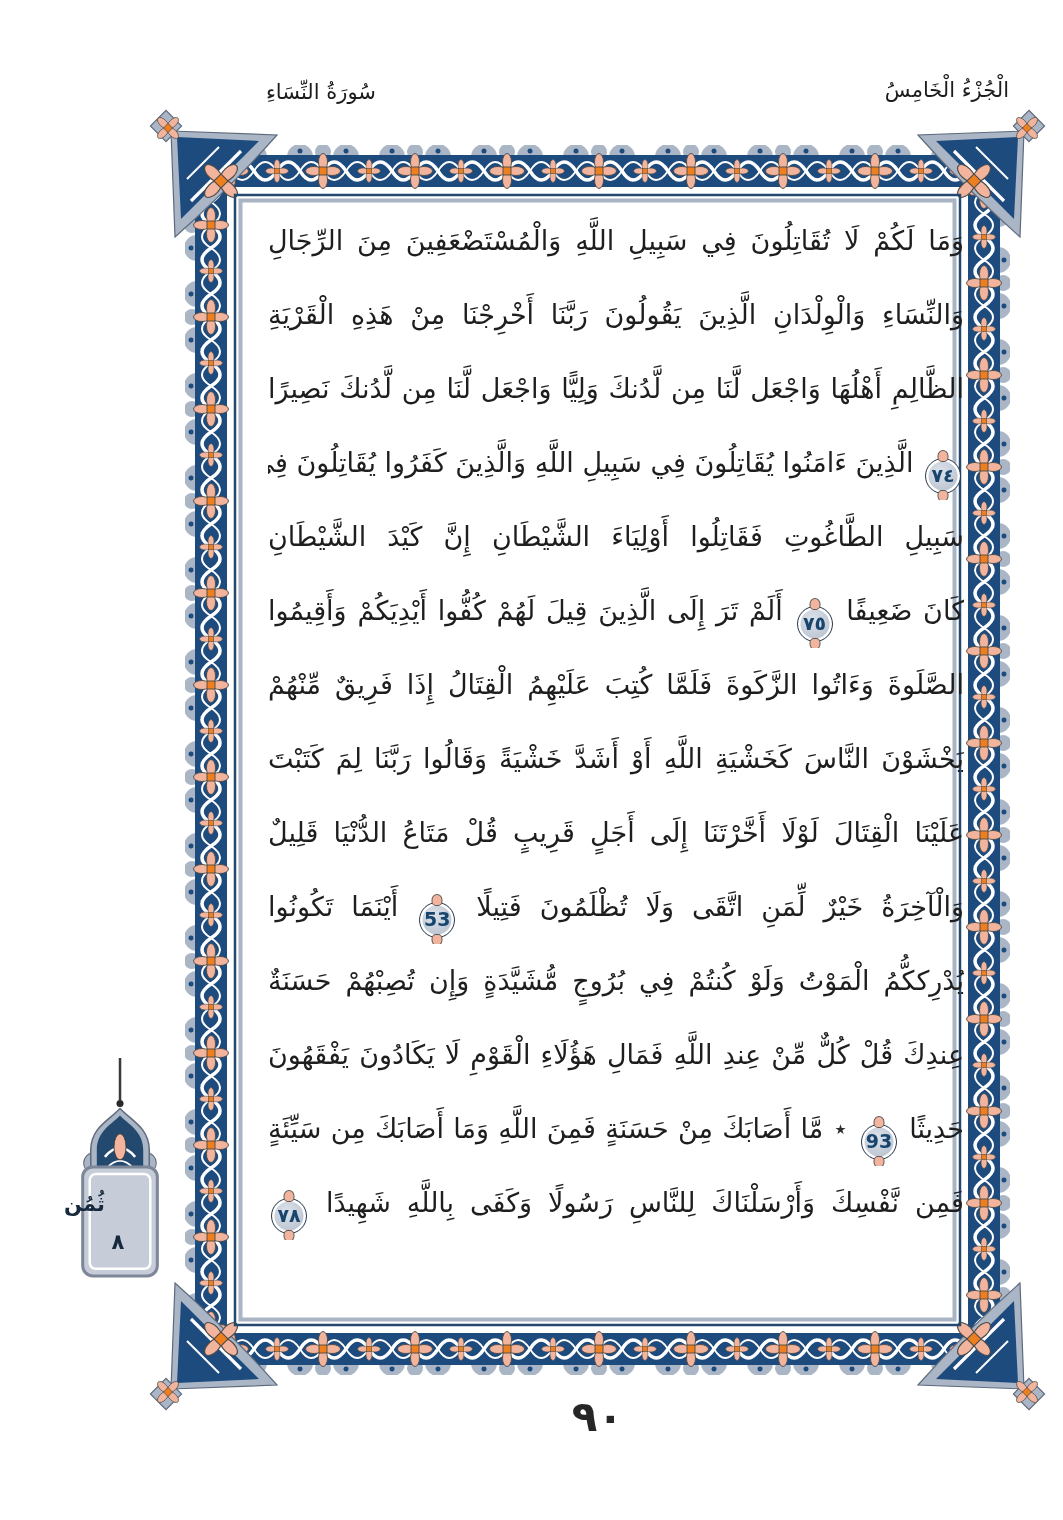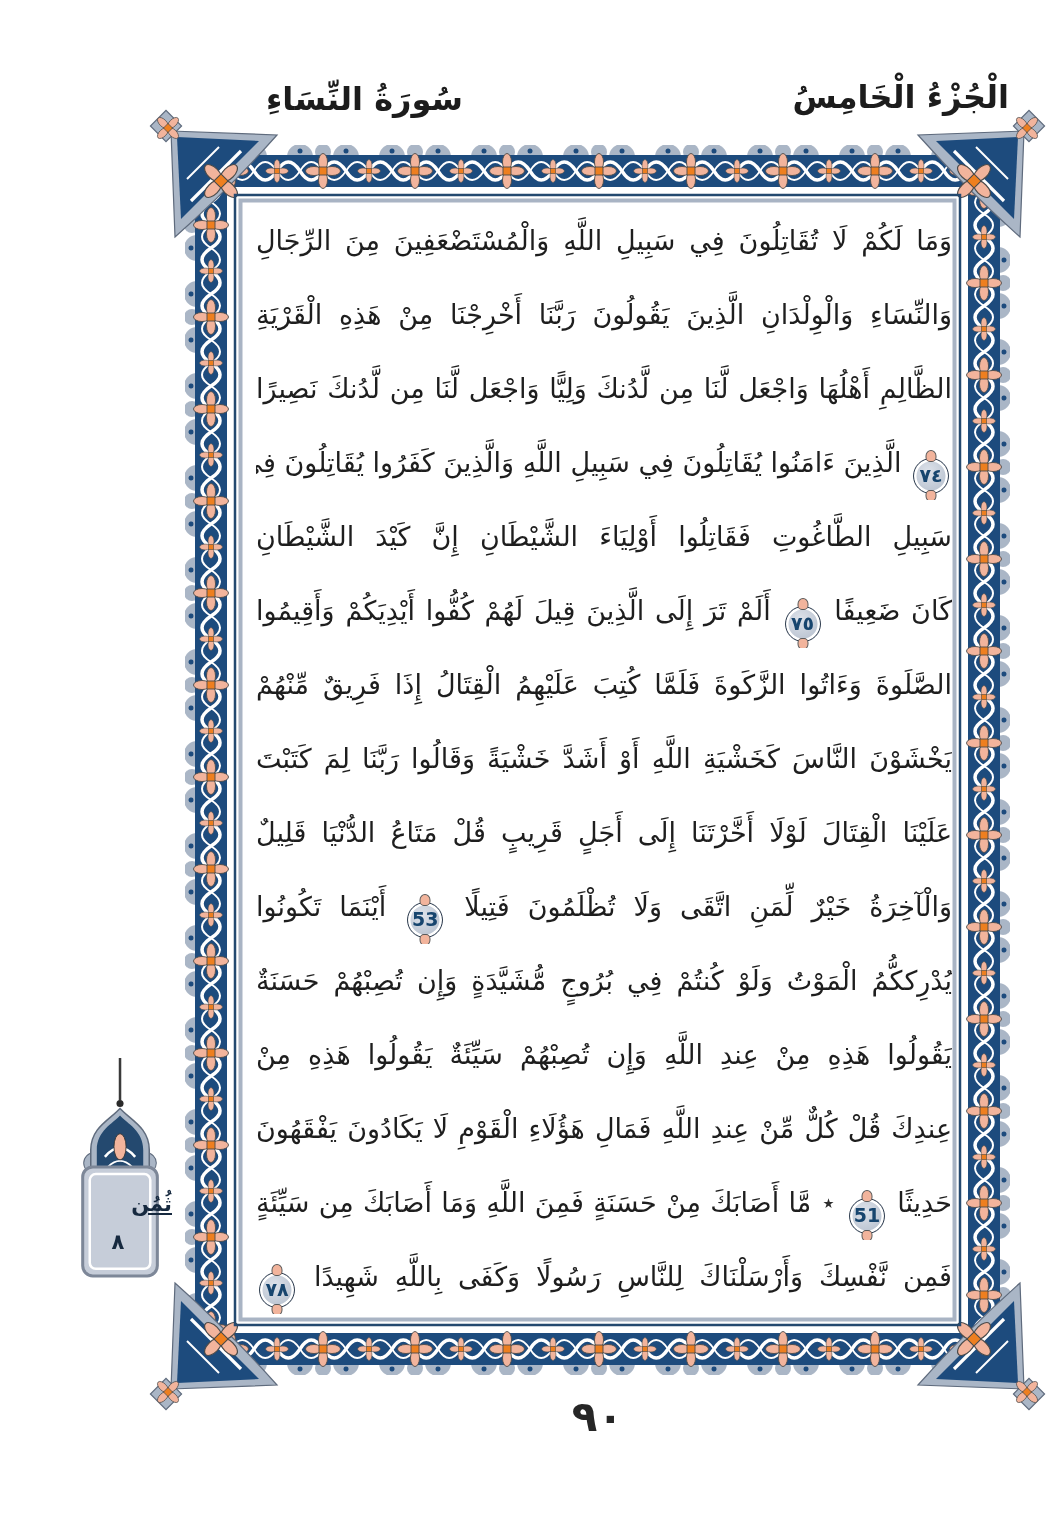--- a/index.html
+++ b/index.html
@@ -2,29 +2,29 @@
 <html lang="ar"><head>
 <meta charset="utf-8">
 <style>
   html,body{margin:0;padding:0;background:#ffffff;}
   .page{
     position:relative; width:1063px; height:1520px; margin:0 auto;
     background:#ffffff; overflow:hidden;
     font-family:"DejaVu Sans", sans-serif; color:#222;
   }
   
-  .hdr{ position:absolute; font-size:32px; font-weight:bold; color:#1c1c1c; direction:rtl; white-space:nowrap;text-align:center;}
+  .hdr{ position:absolute; font-size:21px; font-weight:normal; color:#1c1c1c; direction:rtl; white-space:nowrap;text-align:center;}
   .hdr-right{ top:78px; right:54px; }
   .hdr-left{ top:80px; left:266px; }
   
   .frame{ position:absolute; left:185px; top:145px; width:825px; height:1230px; }
   .frame svg{ overflow:visible; display:block; }
   
   .text-area{
-    position:absolute; left:256px; top:204px; width:696px; height:945px;
+    position:absolute; left:268px; top:204px; width:696px; height:945px;
     direction:rtl;
   }
   .qline{
     height:74px; line-height:74px; font-size:27px; color:#1e1e1e;
     text-align:justify; text-align-last:justify; overflow:hidden; white-space:nowrap;
   }
   .qt{ letter-spacing:0.5px; }
   .ayah-marker{
     position:relative; display:inline-flex; align-items:center; justify-content:center;
     width:34px; height:34px; border-radius:50%;
@@ -40,22 +40,22 @@
   }
   .ayah-marker::after{
     content:""; position:absolute; bottom:-9px; left:50%; width:9px; height:10px;
     transform:translateX(-50%); background:#f2b49c; border:1px solid #5a5a5a;
     border-radius:40% 40% 50% 50%;
   }
   .hizb-star{ font-size:22px; color:#2e2e2e; vertical-align:2px; margin:0 2px;}
   
   .thumn{ position:absolute; left:62px; top:1056px; width:112px; height:232px; }
   .thumn svg{ position:absolute; left:0; top:0; overflow:visible;}
-  .thumn-label{ position:absolute; left:2px; width:108px; top:136px; text-align:right;
-    font-size:21px; font-weight:bold; color:#16293f; direction:rtl;text-decoration:underline;}
+  .thumn-label{ position:absolute; left:2px; width:108px; top:136px; text-align:left;
+    font-size:21px; font-weight:bold; color:#16293f; direction:rtl;}
   .thumn-value{ position:absolute; left:2px; width:108px; top:174px; text-align:center;
     font-size:21px; font-weight:bold; color:#16293f;}
   
   .pagenum{ position:absolute; left:185px; width:825px; top:1392px; text-align:center;
     font-size:42px; font-weight:bold; color:#262626;}
 </style>
 </head>
 <body>
 
 <div class="page">
@@ -123,23 +123,22 @@
     <div class="qline"><span class="qt">وَالنِّسَاءِ وَالْوِلْدَانِ الَّذِينَ يَقُولُونَ رَبَّنَا أَخْرِجْنَا مِنْ هَذِهِ الْقَرْيَةِ</span></div>
     <div class="qline"><span class="qt">الظَّالِمِ أَهْلُهَا وَاجْعَل لَّنَا مِن لَّدُنكَ وَلِيًّا وَاجْعَل لَّنَا مِن لَّدُنكَ نَصِيرًا</span></div>
     <div class="qline"><span class="ayah-marker">٧٤</span> <span class="qt">الَّذِينَ ءَامَنُوا يُقَاتِلُونَ فِي سَبِيلِ اللَّهِ وَالَّذِينَ كَفَرُوا يُقَاتِلُونَ فِي</span></div>
     <div class="qline"><span class="qt">سَبِيلِ الطَّاغُوتِ فَقَاتِلُوا أَوْلِيَاءَ الشَّيْطَانِ إِنَّ كَيْدَ الشَّيْطَانِ</span></div>
     <div class="qline"><span class="qt">كَانَ ضَعِيفًا</span> <span class="ayah-marker">٧٥</span> <span class="qt">أَلَمْ تَرَ إِلَى الَّذِينَ قِيلَ لَهُمْ كُفُّوا أَيْدِيَكُمْ وَأَقِيمُوا</span></div>
     <div class="qline"><span class="qt">الصَّلَوةَ وَءَاتُوا الزَّكَوةَ فَلَمَّا كُتِبَ عَلَيْهِمُ الْقِتَالُ إِذَا فَرِيقٌ مِّنْهُمْ</span></div>
     <div class="qline"><span class="qt">يَخْشَوْنَ النَّاسَ كَخَشْيَةِ اللَّهِ أَوْ أَشَدَّ خَشْيَةً وَقَالُوا رَبَّنَا لِمَ كَتَبْتَ</span></div>
     <div class="qline"><span class="qt">عَلَيْنَا الْقِتَالَ لَوْلَا أَخَّرْتَنَا إِلَى أَجَلٍ قَرِيبٍ قُلْ مَتَاعُ الدُّنْيَا قَلِيلٌ</span></div>
     <div class="qline"><span class="qt">وَالْآخِرَةُ خَيْرٌ لِّمَنِ اتَّقَى وَلَا تُظْلَمُونَ فَتِيلًا</span> <span class="ayah-marker">53</span> <span class="qt">أَيْنَمَا تَكُونُوا</span></div>
     <div class="qline"><span class="qt">يُدْرِككُّمُ الْمَوْتُ وَلَوْ كُنتُمْ فِي بُرُوجٍ مُّشَيَّدَةٍ وَإِن تُصِبْهُمْ حَسَنَةٌ</span></div>
-    <div class="qline"><span class="qt">يَقُولُوا هَذِهِ مِنْ عِندِ اللَّهِ وَإِن تُصِبْهُمْ سَيِّئَةٌ يَقُولُوا هَذِهِ مِنْ</span></div>
     <div class="qline"><span class="qt">عِندِكَ قُلْ كُلٌّ مِّنْ عِندِ اللَّهِ فَمَالِ هَؤُلَاءِ الْقَوْمِ لَا يَكَادُونَ يَفْقَهُونَ</span></div>
-    <div class="qline"><span class="qt">حَدِيثًا</span> <span class="ayah-marker">51</span> <span class="hizb-star">٭</span> <span class="qt">مَّا أَصَابَكَ مِنْ حَسَنَةٍ فَمِنَ اللَّهِ وَمَا أَصَابَكَ مِن سَيِّئَةٍ</span></div>
+    <div class="qline"><span class="qt">حَدِيثًا</span> <span class="ayah-marker">93</span> <span class="hizb-star">٭</span> <span class="qt">مَّا أَصَابَكَ مِنْ حَسَنَةٍ فَمِنَ اللَّهِ وَمَا أَصَابَكَ مِن سَيِّئَةٍ</span></div>
     <div class="qline"><span class="qt">فَمِن نَّفْسِكَ وَأَرْسَلْنَاكَ لِلنَّاسِ رَسُولًا وَكَفَى بِاللَّهِ شَهِيدًا</span> <span class="ayah-marker">٧٨</span></div>
   </div>
 
   <div class="thumn">
     <svg width="112" height="232" viewBox="0 0 110 230" xmlns="http://www.w3.org/2000/svg">
       <line x1="57" y1="2" x2="57" y2="44" stroke="#3a3a3a" stroke-width="2.5"></line>
       <circle cx="57" cy="47" r="3.5" fill="#2a2a2a"></circle>
       <circle cx="31" cy="106" r="10" fill="#aab6c6" stroke="#5f6b7d" stroke-width="1"></circle>
       <circle cx="83" cy="106" r="10" fill="#aab6c6" stroke="#5f6b7d" stroke-width="1"></circle>
       <path d="M57 52 C 47 63 28 71 28 93 L28 118 L86 118 L86 93 C 86 71 67 63 57 52 Z" fill="#aab6c6" stroke="#5f6b7d" stroke-width="1.5"></path>

